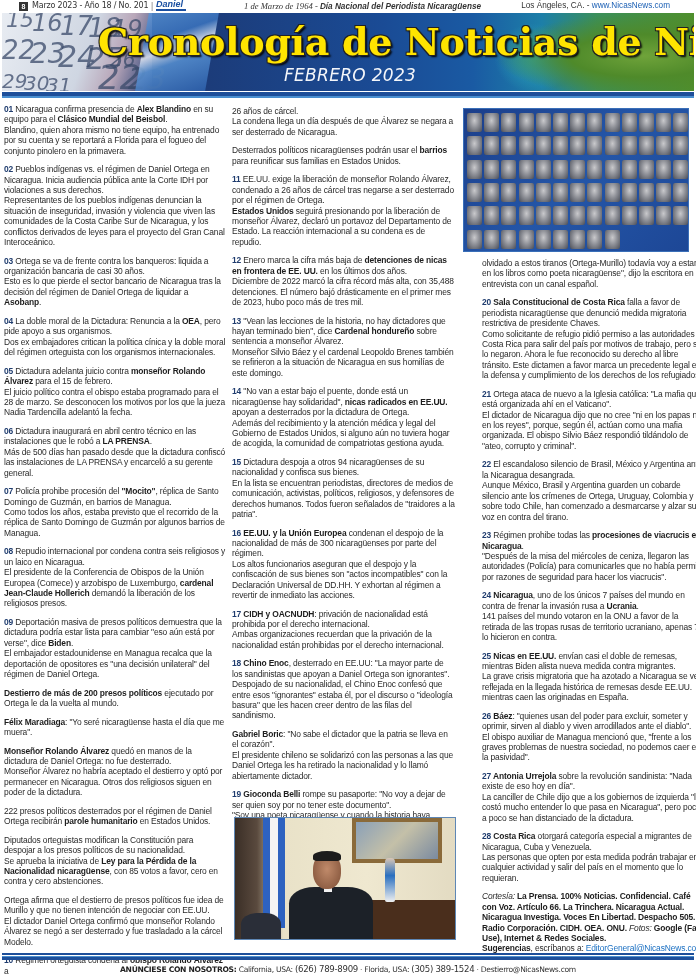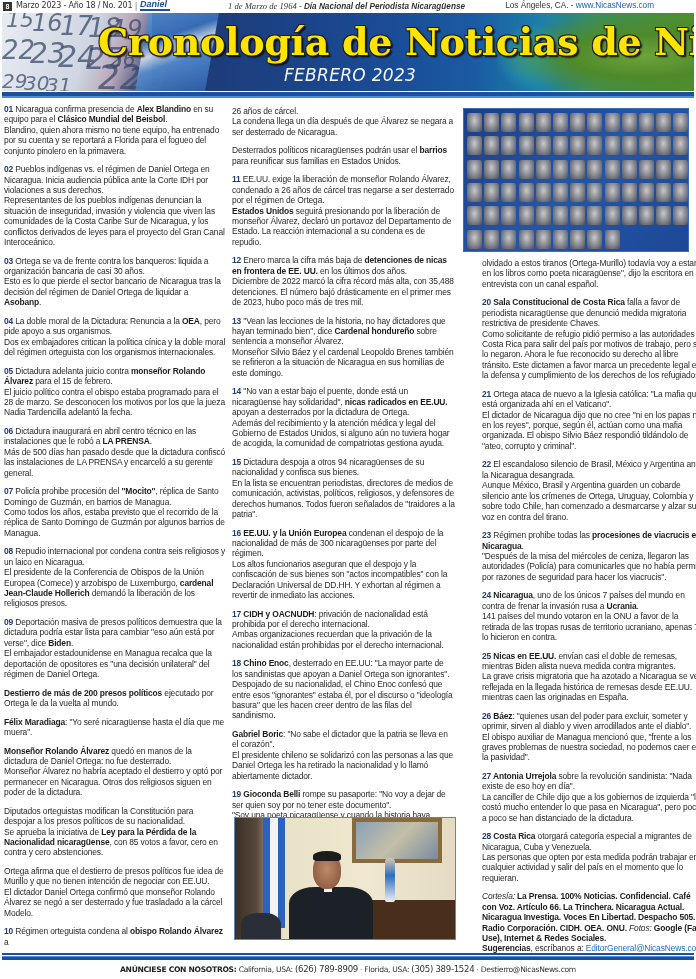--- a/index.html
+++ b/index.html
@@ -1,20 +1,20 @@
 <!DOCTYPE html>
 <html><head>
 <meta charset="utf-8">
 <style>
   * { box-sizing: border-box; margin: 0; padding: 0; }
   html, body { width: 696px; height: 979px; background: #ffffff; overflow: hidden; }
   body { font-family: "Liberation Sans", sans-serif; color: #222; position: relative; }
 
   
-  .topbar { position: absolute; left: 0; top: 0; width: 656px; height: 12px; font-size: 8.4px; line-height: 12px; color: #333; }
+  .topbar { position: absolute; left: 16px; top: 0; width: 656px; height: 12px; font-size: 8.4px; line-height: 12px; color: #333; }
   .topbar .pageno { position: absolute; left: 3px; top: 2px; width: 9px; height: 9px; background: #333; color: #fff; font-size: 7px; line-height: 9px; text-align: center; font-weight: bold; }
   .topbar .issue { position: absolute; left: 16px; top: 0; font-family: "DejaVu Sans", sans-serif; font-size: 8px; letter-spacing: -0.2px; }
   .topbar .sep { position: absolute; left: 135px; top: 0; color: #777; }
   .topbar .logo { position: absolute; left: 140px; top: 0px; width: 34px; height: 11px; }
   .topbar .logo .nm { display: block; color: #1a4fa0; font-weight: bold; font-style: italic; font-size: 9px; line-height: 8px; }
   .topbar .logo .sub { display: block; height: 2px; background: #1a4fa0; margin-top: 1px; width: 30px; }
   .topbar .date { position: absolute; left: 228px; top: 0; font-family: "Liberation Serif", serif; font-style: italic; font-size: 8.6px; }
   .topbar .date b { font-family: "Liberation Sans", sans-serif; font-weight: bold; font-style: italic; font-size: 8.2px; }
   .topbar .loc { position: absolute; right: 2px; top: 0; font-size: 8.2px; }
   .topbar .loc .url { color: #1a5fb4; }
@@ -119,20 +119,21 @@
     <div class="item"><span class="n">03</span> Ortega se va de frente contra los banqueros: liquida a organización bancaria de casi 30 años.<br>Esto es lo que pierde el sector bancario de Nicaragua tras la decisión del régimen de Daniel Ortega de liquidar a <b>Asobanp</b>.</div>
     <div class="item"><span class="n">04</span> La doble moral de la Dictadura: Renuncia a la <b>OEA</b>, pero pide apoyo a sus organismos.<br>Dos ex embajadores critican la política cínica y la doble moral del régimen orteguista con los organismos internacionales.</div>
     <div class="item"><span class="n">05</span> Dictadura adelanta juicio contra <b>monseñor Rolando Álvarez</b> para el 15 de febrero.<br>El juicio político contra el obispo estaba programado para el 28 de marzo. Se desconocen los motivos por los que la jueza Nadia Tardencilla adelantó la fecha.</div>
     <div class="item"><span class="n">06</span> Dictadura inaugurará en abril centro técnico en las instalaciones que le robó a <b>LA PRENSA</b>.<br>Más de 500 días han pasado desde que la dictadura confiscó las instalaciones de LA PRENSA y encarceló a su gerente general.</div>
     <div class="item"><span class="n">07</span> Policía prohibe procesión del <b>"Mocito"</b>, réplica de Santo Domingo de Guzmán, en barrios de Managua.<br>Como todos los años, estaba previsto que el recorrido de la réplica de Santo Domingo de Guzmán por algunos barrios de Managua.</div>
     <div class="item"><span class="n">08</span> Repudio internacional por condena contra seis religiosos y un laico en Nicaragua.<br>El presidente de la Conferencia de Obispos de la Unión Europea (Comece) y arzobispo de Luxemburgo, <b>cardenal Jean-Claude Hollerich</b> demandó la liberación de los religiosos presos.</div>
     <div class="item"><span class="n">09</span> Deportación masiva de presos políticos demuestra que la dictadura podría estar lista para cambiar "eso aún está por verse", dice <b>Biden</b>.<br>El embajador estadounidense en Managua recalca que la deportación de opositores es "una decisión unilateral" del régimen de Daniel Ortega.</div>
     <div class="item"><b>Destierro de más de 200 presos políticos</b> ejecutado por Ortega le da la vuelta al mundo.</div>
     <div class="item"><b>Félix Maradiaga</b>: "Yo seré nicaragüense hasta el día que me muera".</div>
     <div class="item"><b>Monseñor Rolando Álvarez</b> quedó en manos de la dictadura de Daniel Ortega: no fue desterrado.<br>Monseñor Álvarez no habría aceptado el destierro y optó por permanecer en Nicaragua. Otros dos religiosos siguen en poder de la dictadura.</div>
+    <div class="item">222 presos políticos desterrados por el régimen de Daniel Ortega recibirán <b>parole humanitario</b> en Estados Unidos.</div>
     <div class="item">Diputados orteguistas modifican la Constitución para despojar a los presos políticos de su nacionalidad.<br>Se aprueba la iniciativa de <b>Ley para la Pérdida de la Nacionalidad nicaragüense</b>, con 85 votos a favor, cero en contra y cero abstenciones.</div>
     <div class="item">Ortega afirma que el destierro de presos políticos fue idea de Murillo y que no tienen intención de negociar con EE.UU.<br>El dictador Daniel Ortega confirmó que monseñor Rolando Álvarez se negó a ser desterrado y fue trasladado a la cárcel Modelo.</div>
     <div class="item"><span class="n">10</span> Régimen orteguista condena al <b>obispo Rolando Álvarez</b> a</div>
   </div>
 <div class="col col2">
     <div class="item">26 años de cárcel.<br>La condena llega un día después de que Álvarez se negara a ser desterrado de Nicaragua.</div>
     <div class="item">Desterrados políticos nicaragüenses podrán usar el <b>barrios</b> para reunificar sus familias en Estados Unidos.</div>
     <div class="item"><span class="n">11</span> EE.UU. exige la liberación de monseñor Rolando Álvarez, condenado a 26 años de cárcel tras negarse a ser desterrado por el régimen de Ortega.<br><b>Estados Unidos</b> seguirá presionando por la liberación de monseñor Álvarez, declaró un portavoz del Departamento de Estado. La reacción internacional a su condena es de repudio.</div>
     <div class="item"><span class="n">12</span> Enero marca la cifra más baja de <b>detenciones de nicas en frontera de EE. UU.</b> en  los últimos dos años.<br>Diciembre de 2022 marcó la cifra récord más alta, con 35,488 detenciones. El número bajó drásticamente en el primer mes de 2023, hubo poco más de tres mil.</div>
     <div class="item"><span class="n">13</span> "Vean las lecciones de la historia, no hay dictadores que hayan terminado bien", dice <b>Cardenal hondureño</b> sobre sentencia a monseñor Álvarez.<br>Monseñor Silvio Báez y el cardenal Leopoldo Brenes también se refirieron a la situación de Nicaragua en sus homilías de este domingo.</div>

